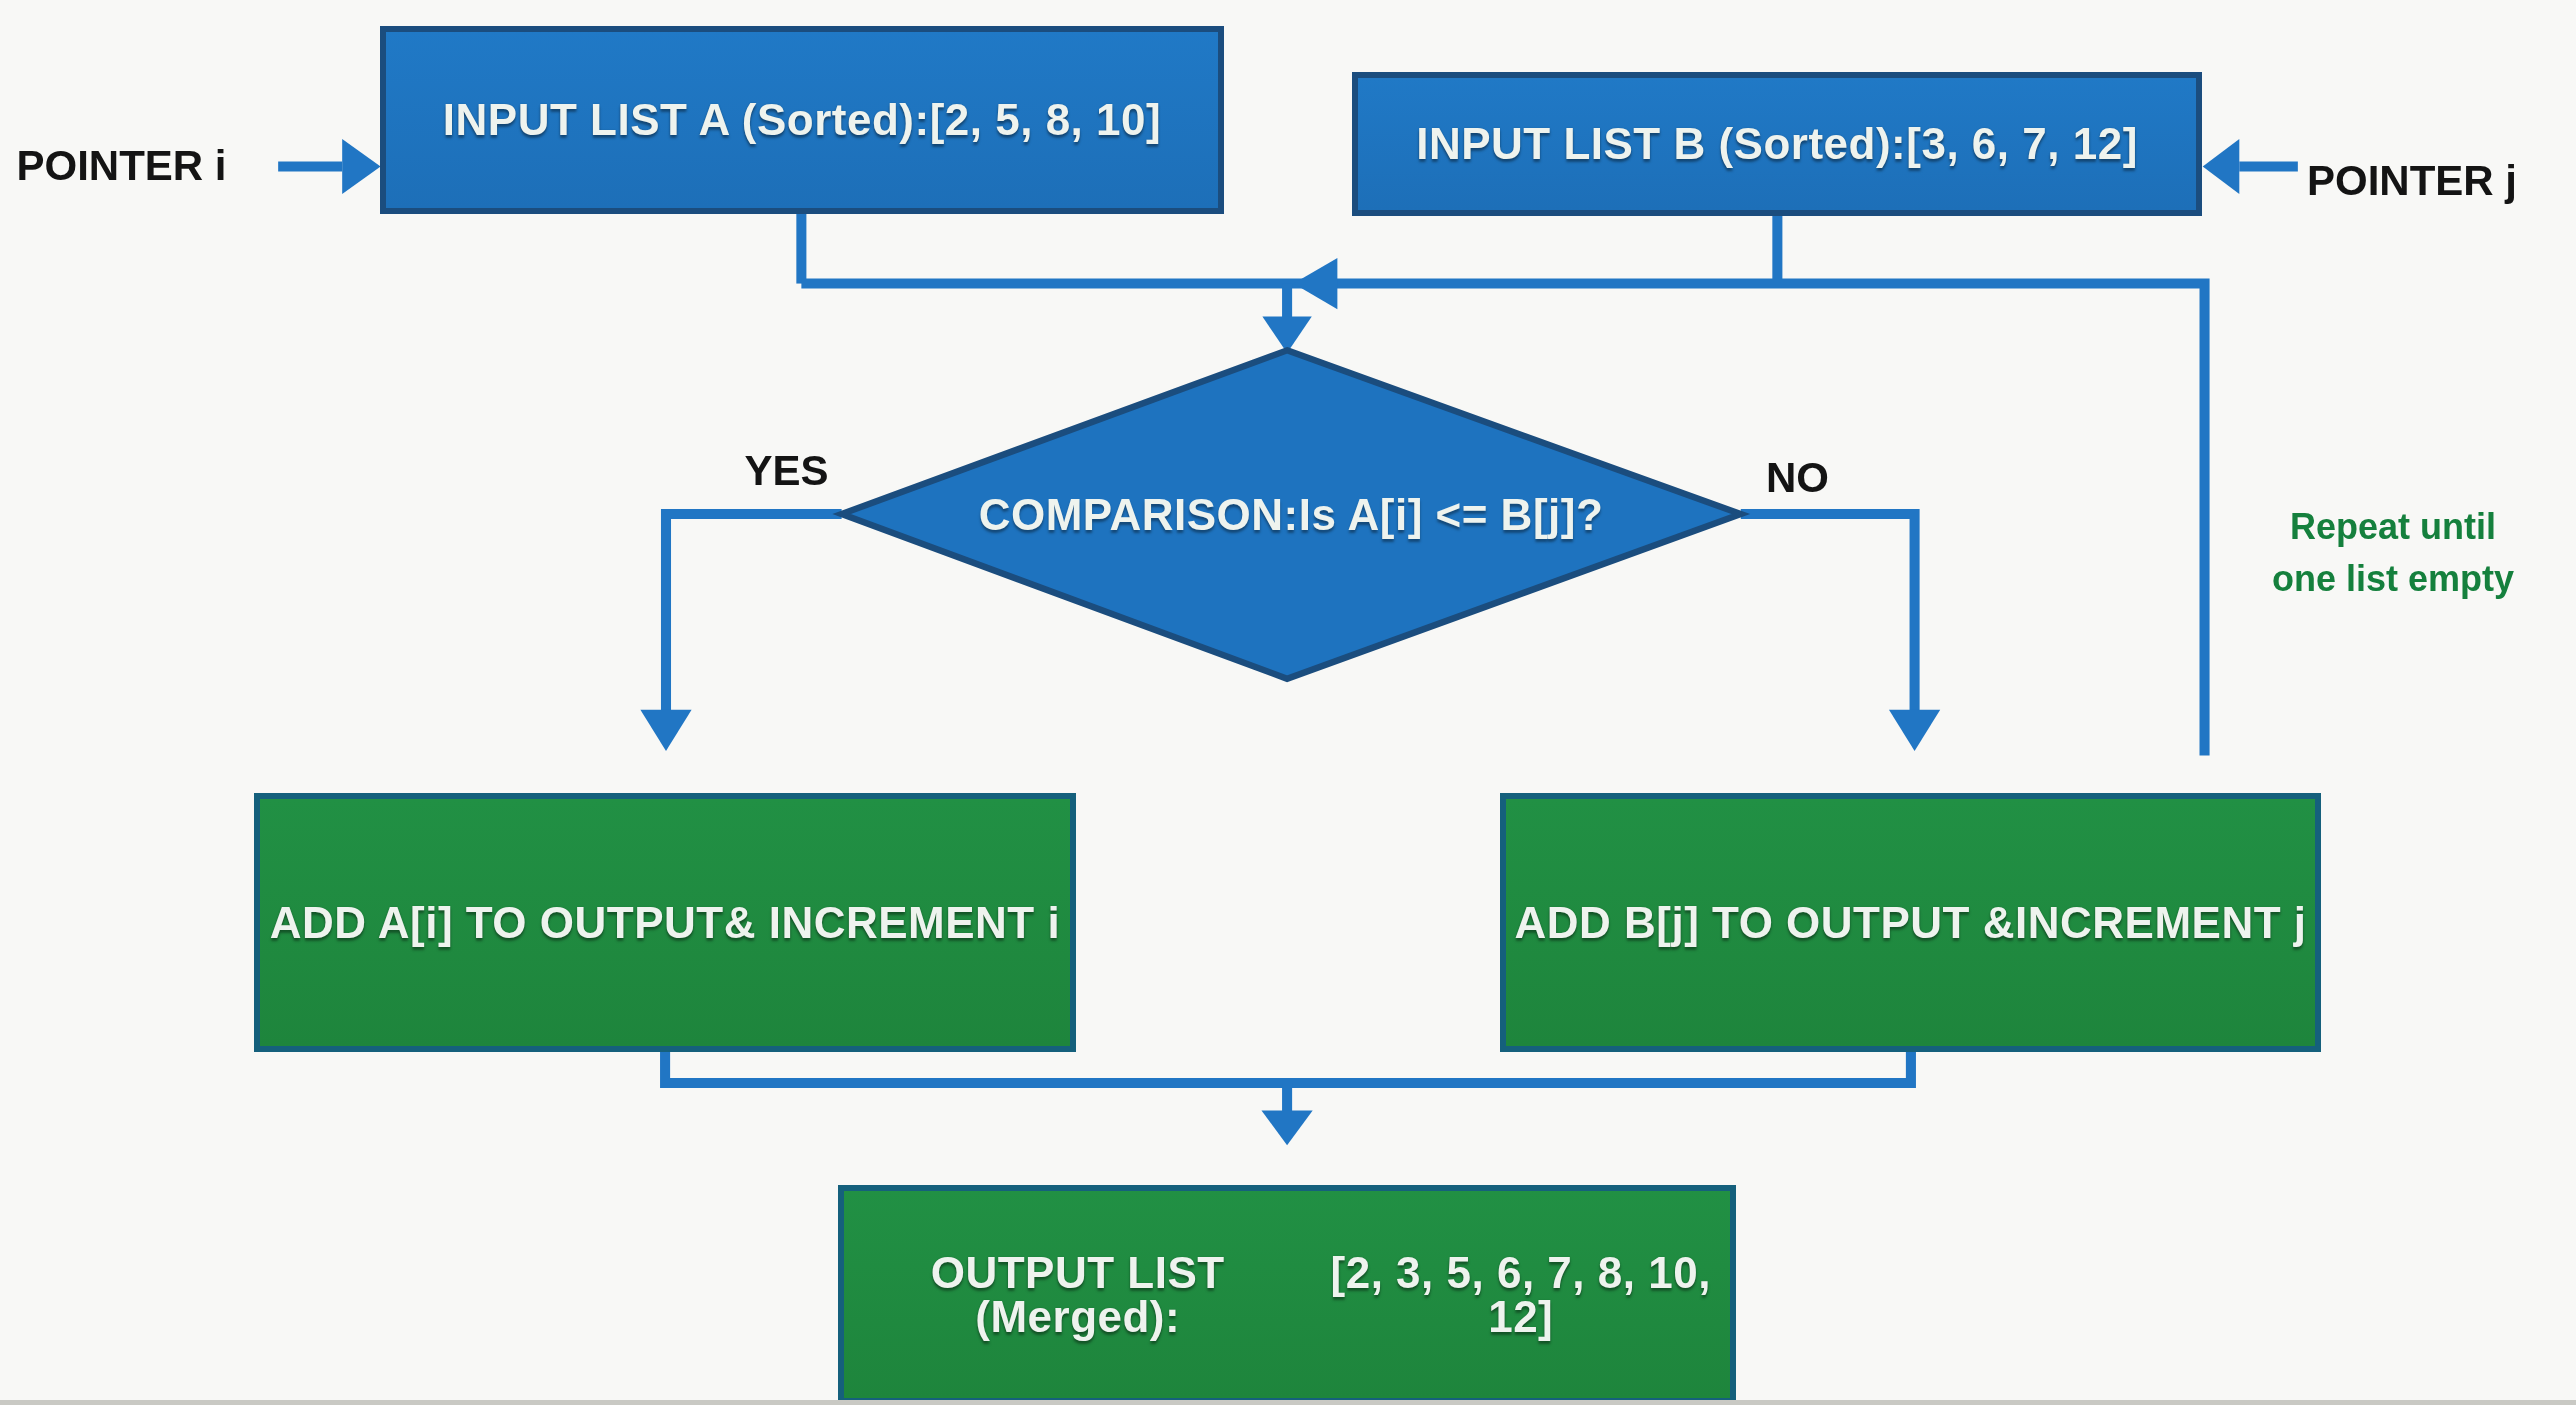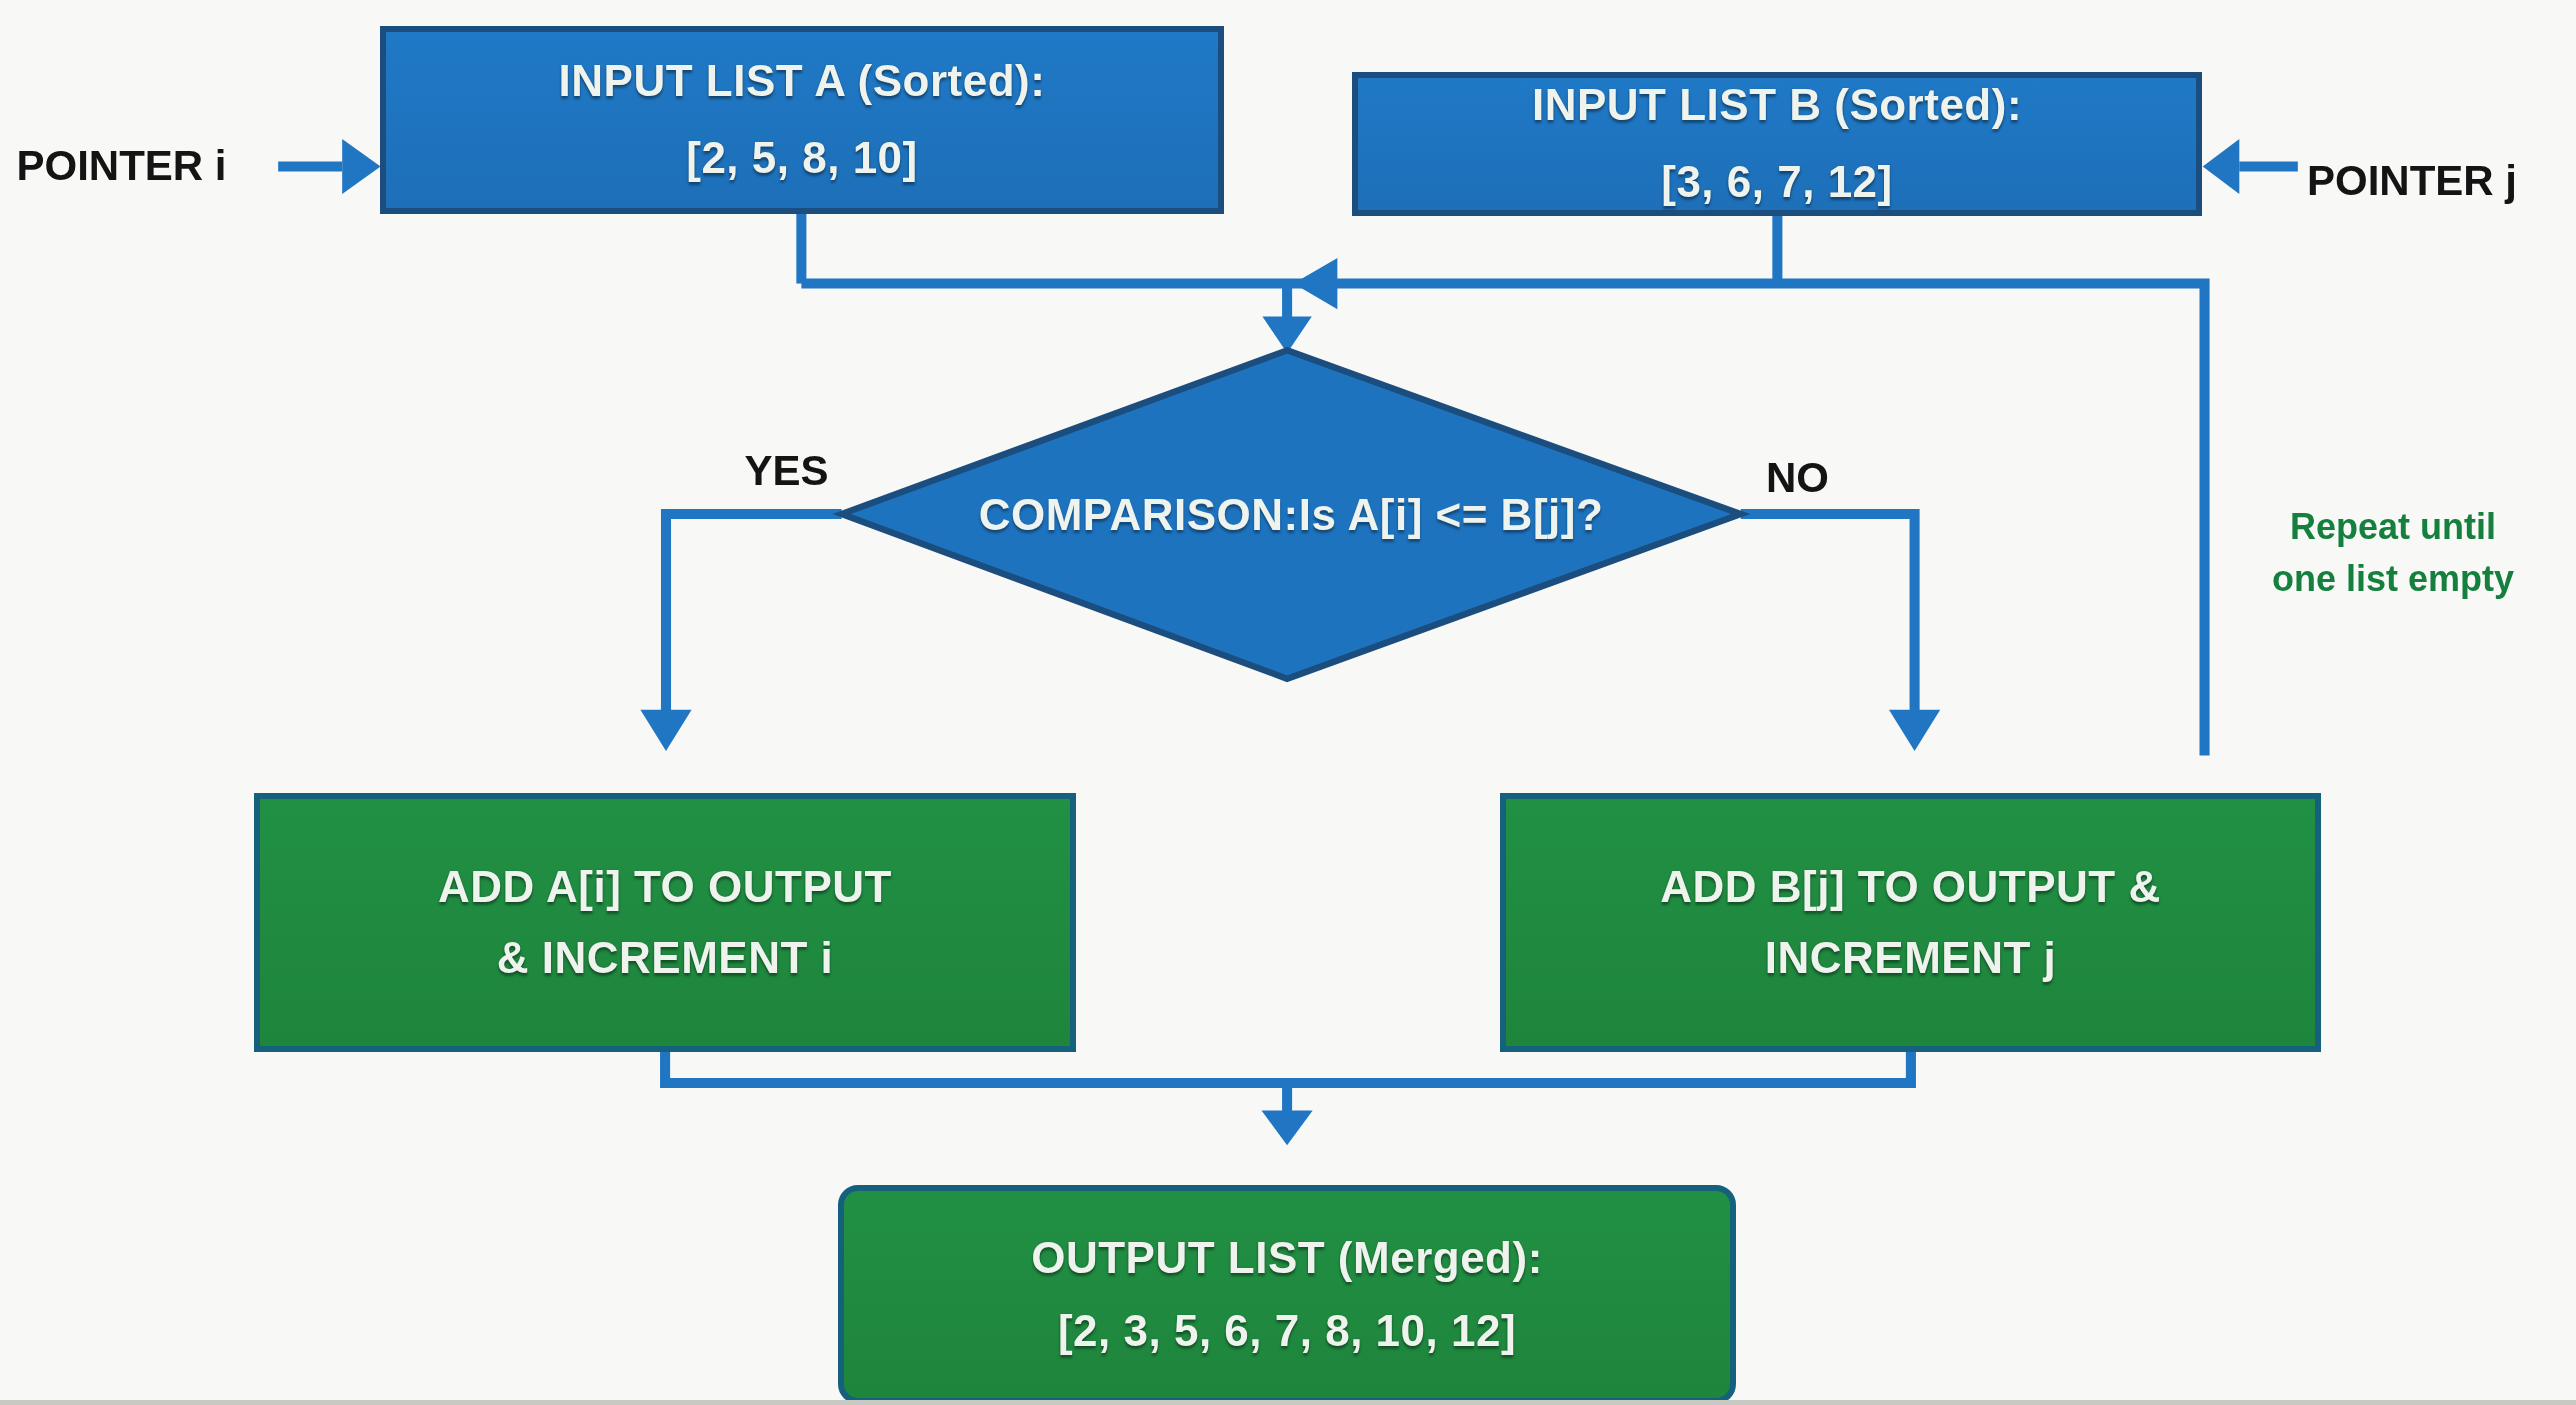--- a/index.html
+++ b/index.html
@@ -6,21 +6,21 @@
   .canvas{
     position:relative;
     width:2576px;height:1405px;
     background:#f8f8f6;
     font-family:"Liberation Sans","DejaVu Sans",sans-serif;
     overflow:hidden;
   }
   svg.wires{position:absolute;left:0;top:0;z-index:1;}
   .node{
     position:absolute;z-index:2;
-    display:flex;flex-direction:column;align-items:center;justify-content:center;
+    display:flex;align-items:center;justify-content:center;
     text-align:center;color:#eef3ee;
     font-weight:700;letter-spacing:0.5px;
     text-shadow:0 2.7px 2.7px rgba(0,0,0,.38),0 0 1.8px rgba(0,0,0,.18);
     box-sizing:border-box;
   }
   .node .ln{line-height:1;}
   .blue-node{
     background:linear-gradient(180deg,#2079c6 0%,#1d6fb8 100%);
     border:6.4px solid #1b4d7e;
     font-size:44px;row-gap:33px;
@@ -110,21 +110,21 @@
   <div class="node green-node" style="left:254px;top:753px;width:822px;height:259px;">
     <div class="ln">ADD A[i] TO OUTPUT</div>
     <div class="ln">&amp; INCREMENT i</div>
   </div>
 
   <div class="node green-node" style="left:1500px;top:753px;width:821px;height:259px;">
     <div class="ln">ADD B[j] TO OUTPUT &amp;</div>
     <div class="ln">INCREMENT j</div>
   </div>
 
-  <div class="node green-node" style="left:838px;top:1145px;width:898px;height:219px;row-gap:29px;border-radius:20px;">
+  <div class="node green-node" style="left:838px;top:1145px;width:898px;height:219px;row-gap:29px;">
     <div class="ln">OUTPUT LIST (Merged):</div>
     <div class="ln">[2, 3, 5, 6, 7, 8, 10, 12]</div>
   </div>
 
   <div class="label" style="left:16.5px;top:145px;">POINTER i</div>
 
   <div class="label" style="left:2307px;top:145px;margin-top:15px;">POINTER j</div>
 
   <div class="label center" style="left:718px;top:450px;width:137px;">YES</div>
 

